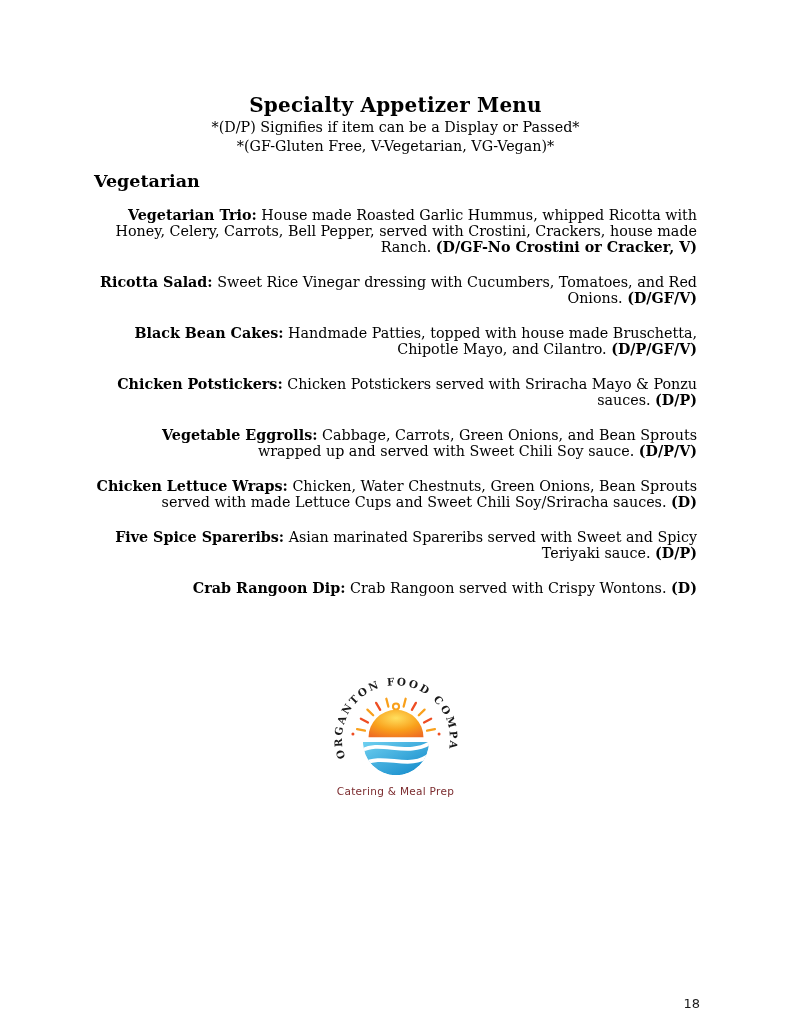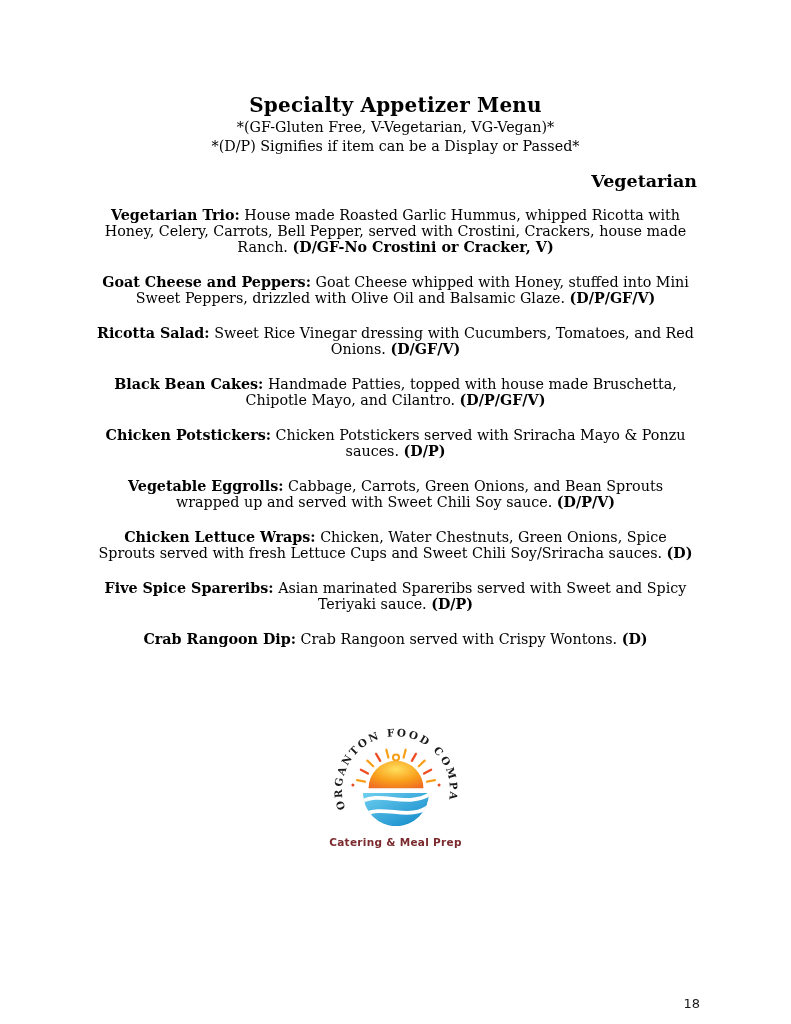--- a/index.html
+++ b/index.html
@@ -17,34 +17,34 @@
   .page-title {
     font-size: 20px; font-weight: bold;
     text-align: center; line-height: 25px;
     letter-spacing: 0.2px;
   }
   .subtitle {
     font-size: 14.3px; line-height: 19px; text-align: center;
   }
   .section-heading {
     font-size: 17.5px; font-weight: bold;
-    text-align: right; line-height: 22px;
+    text-align: left; line-height: 22px;
     margin-top: 44px;
   }
   .section.first .section-heading { margin-top: 14px; }
   .menu-item {
     font-size: 14.3px; line-height: 16px;
     margin-top: 15px; margin-bottom: 19px;
-    text-align: center;
+    text-align: right;
   }
   .item-name, .item-tags { font-weight: bold; }
   .logo-block { margin-top: 74px; text-align: center; }
   .logo-tagline {
     font-family: "DejaVu Sans", "Liberation Sans", sans-serif;
-    font-size: 10.5px; font-weight: bold;
+    font-size: 10.5px; font-weight: normal;
     color: #7b2b2e; margin-top: 1px;
     letter-spacing: 0.3px;
   }
   .page-number {
     position: absolute; top: 996px; right: 91px;
     font-family: "DejaVu Sans", "Liberation Sans", sans-serif;
     font-size: 13px; color: #1a1a1a;
   }
   .logo-arc-text {
     font-family: "DejaVu Serif", serif;
@@ -52,37 +52,36 @@
     letter-spacing: 2.4px; fill: #1a1a1a;
   }
 </style>
 </head>
 <body>
 
 <div class="page">
   <div class="content">
 
     <div class="page-title">Specialty Appetizer Menu</div>
+    <div class="subtitle">*(D/P) Signifies if item can be a Display or Passed*</div>
     <div class="subtitle">*(GF-Gluten Free, V-Vegetarian, VG-Vegan)*</div>
-    <div class="subtitle">*(D/P) Signifies if item can be a Display or Passed*</div>
 
     <div class="section first">
       <div class="section-heading">Vegetarian</div>
 
       <p class="menu-item"><span class="item-name">Vegetarian Trio:</span> <span class="item-desc">House made Roasted Garlic Hummus, whipped Ricotta with Honey, Celery, Carrots, Bell Pepper, served with Crostini, Crackers, house made Ranch.</span> <span class="item-tags">(D/GF-No Crostini or Cracker, V)</span></p>
-      <p class="menu-item"><span class="item-name">Goat Cheese and Peppers:</span> <span class="item-desc">Goat Cheese whipped with Honey, stuffed into Mini Sweet Peppers, drizzled with Olive Oil and Balsamic Glaze.</span> <span class="item-tags">(D/P/GF/V)</span></p>
       <p class="menu-item"><span class="item-name">Ricotta Salad:</span> <span class="item-desc">Sweet Rice Vinegar dressing with Cucumbers, Tomatoes, and Red Onions.</span> <span class="item-tags">(D/GF/V)</span></p>
       <p class="menu-item"><span class="item-name">Black Bean Cakes:</span> <span class="item-desc">Handmade Patties, topped with house made Bruschetta, Chipotle Mayo, and Cilantro.</span> <span class="item-tags">(D/P/GF/V)</span></p>
     </div>
 
     <div class="section">
 
       <p class="menu-item"><span class="item-name">Chicken Potstickers:</span> <span class="item-desc">Chicken Potstickers served with Sriracha Mayo &amp; Ponzu sauces.</span> <span class="item-tags">(D/P)</span></p>
       <p class="menu-item"><span class="item-name">Vegetable Eggrolls:</span> <span class="item-desc">Cabbage, Carrots, Green Onions, and Bean Sprouts wrapped up and served with Sweet Chili Soy sauce.</span> <span class="item-tags">(D/P/V)</span></p>
-      <p class="menu-item"><span class="item-name">Chicken Lettuce Wraps:</span> <span class="item-desc">Chicken, Water Chestnuts, Green Onions, Spice Sprouts served with fresh Lettuce Cups and Sweet Chili Soy/Sriracha sauces.</span> <span class="item-tags">(D)</span></p>
+      <p class="menu-item"><span class="item-name">Chicken Lettuce Wraps:</span> <span class="item-desc">Chicken, Water Chestnuts, Green Onions, Bean Sprouts served with made Lettuce Cups and Sweet Chili Soy/Sriracha sauces.</span> <span class="item-tags">(D)</span></p>
       <p class="menu-item"><span class="item-name">Five Spice Spareribs:</span> <span class="item-desc">Asian marinated Spareribs served with Sweet and Spicy Teriyaki sauce.</span> <span class="item-tags">(D/P)</span></p>
       <p class="menu-item"><span class="item-name">Crab Rangoon Dip:</span> <span class="item-desc">Crab Rangoon served with Crispy Wontons.</span> <span class="item-tags">(D)</span></p>
     </div>
 
     <div class="logo-block">
       <svg width="142" height="110" viewBox="0 0 150 116" xmlns="http://www.w3.org/2000/svg">
         <defs>
           <radialGradient id="sunGrad" cx="50%" cy="30%" r="80%">
             <stop offset="0%" stop-color="#ffdf5e"></stop>
             <stop offset="55%" stop-color="#f9a01b"></stop>

